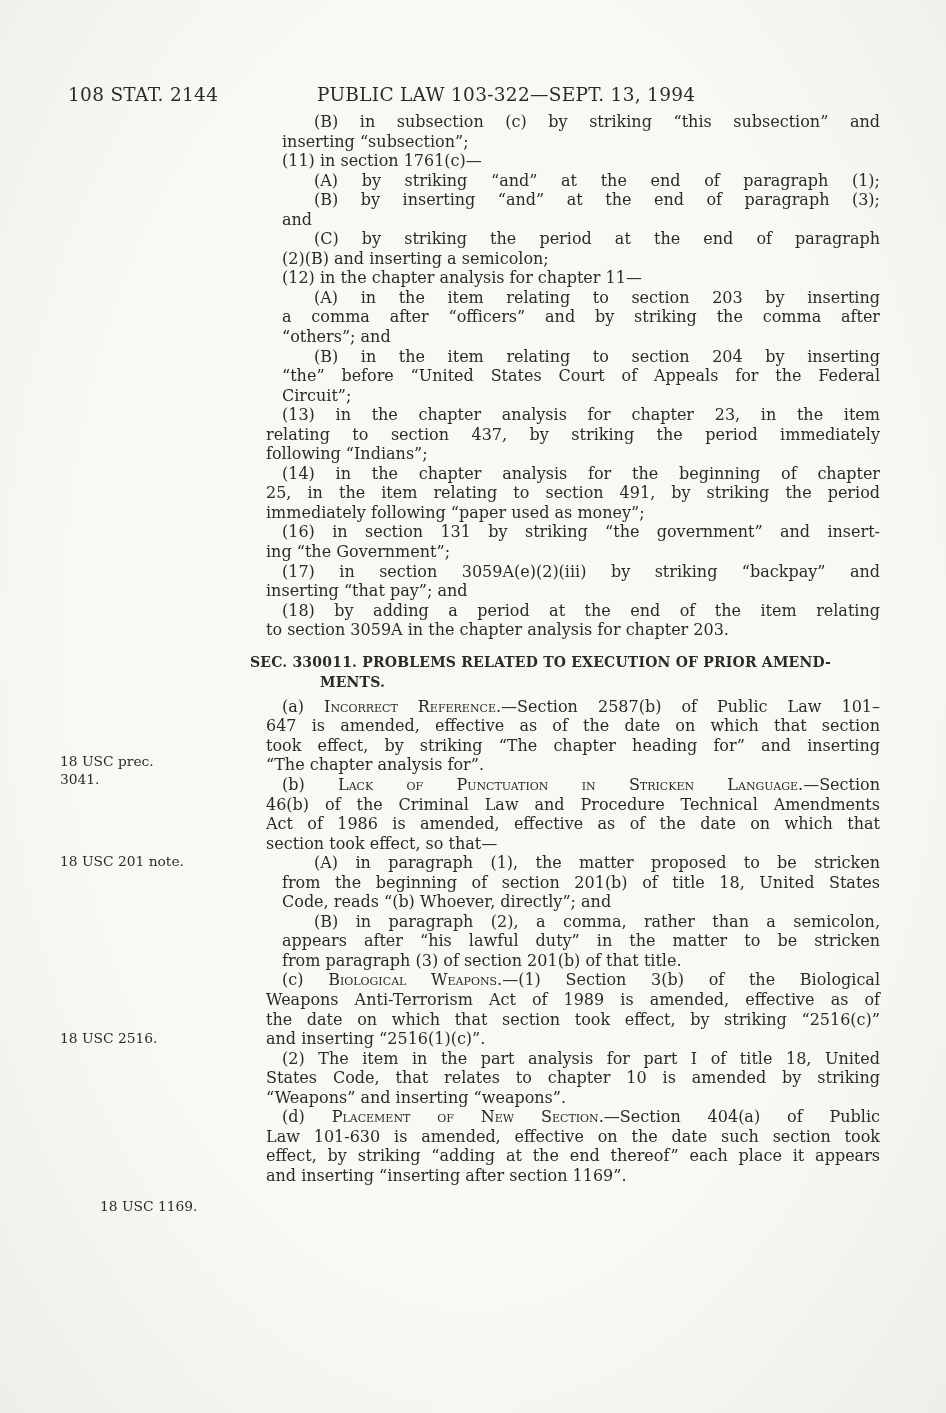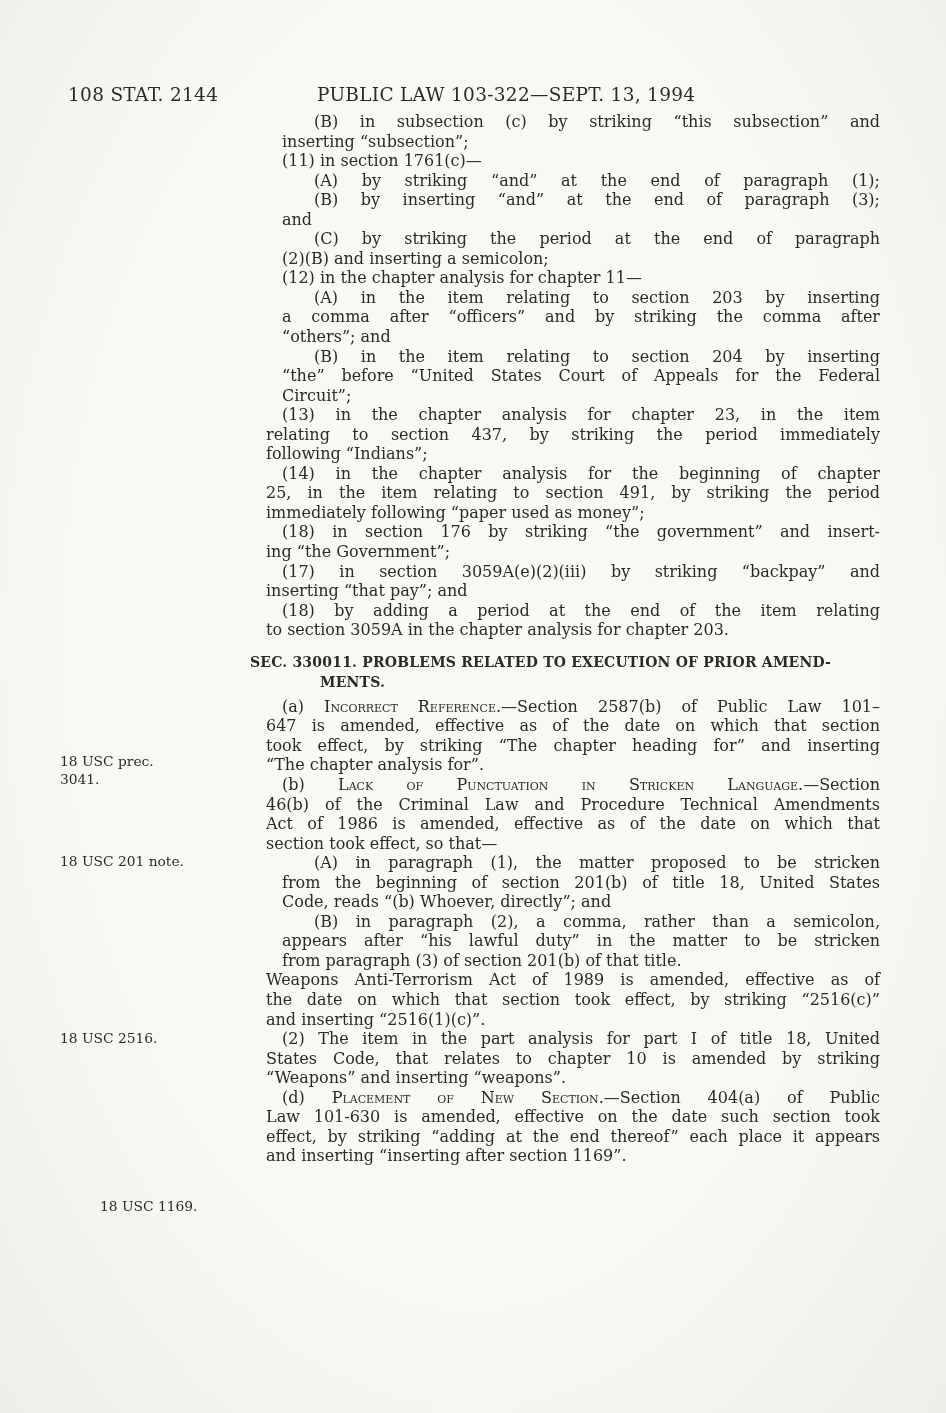--- a/index.html
+++ b/index.html
@@ -71,21 +71,21 @@
       <div class="tline ind1 endline"><span>“others”; and</span></div>
       <div class="tline ind2"><span>(B) in the item relating to section 204 by inserting</span></div>
       <div class="tline ind1"><span>“the” before “United States Court of Appeals for the Federal</span></div>
       <div class="tline ind1 endline"><span>Circuit”;</span></div>
       <div class="tline ind1"><span>(13) in the chapter analysis for chapter 23, in the item</span></div>
       <div class="tline ind0"><span>relating to section 437, by striking the period immediately</span></div>
       <div class="tline ind0 endline"><span>following “Indians”;</span></div>
       <div class="tline ind1"><span>(14) in the chapter analysis for the beginning of chapter</span></div>
       <div class="tline ind0"><span>25, in the item relating to section 491, by striking the period</span></div>
       <div class="tline ind0 endline"><span>immediately following “paper used as money”;</span></div>
-      <div class="tline ind1"><span>(18) in section 176 by striking “the government” and insert-</span></div>
+      <div class="tline ind1"><span>(16) in section 131 by striking “the government” and insert-</span></div>
       <div class="tline ind0 endline"><span>ing “the Government”;</span></div>
       <div class="tline ind1"><span>(17) in section 3059A(e)(2)(iii) by striking “backpay” and</span></div>
       <div class="tline ind0 endline"><span>inserting “that pay”; and</span></div>
       <div class="tline ind1"><span>(18) by adding a period at the end of the item relating</span></div>
       <div class="tline ind0 endline"><span>to section 3059A in the chapter analysis for chapter 203.</span></div>
     </div>
   <div class="sec-heading">
     <div class="sh1">SEC. 330011. PROBLEMS RELATED TO EXECUTION OF PRIOR AMEND-</div>
     <div class="sh2">MENTS.</div>
   </div>
@@ -97,20 +97,21 @@
       <div class="tline ind1"><span>(b) </span><span class="sc">Lack of Punctuation in Stricken Language</span><span>.—Section</span></div>
       <div class="tline ind0"><span>46(b) of the Criminal Law and Procedure Technical Amendments</span></div>
       <div class="tline ind0"><span>Act of 1986 is amended, effective as of the date on which that</span></div>
       <div class="tline ind0 endline"><span>section took effect, so that—</span></div>
       <div class="tline ind2"><span>(A) in paragraph (1), the matter proposed to be stricken</span></div>
       <div class="tline ind1"><span>from the beginning of section 201(b) of title 18, United States</span></div>
       <div class="tline ind1 endline"><span>Code, reads “(b) Whoever, directly”; and</span></div>
       <div class="tline ind2"><span>(B) in paragraph (2), a comma, rather than a semicolon,</span></div>
       <div class="tline ind1"><span>appears after “his lawful duty” in the matter to be stricken</span></div>
       <div class="tline ind1 endline"><span>from paragraph (3) of section 201(b) of that title.</span></div>
+      <div class="tline ind1"><span>(c) </span><span class="sc">Biological Weapons</span><span>.—(1) Section 3(b) of the Biological</span></div>
       <div class="tline ind0"><span>Weapons Anti-Terrorism Act of 1989 is amended, effective as of</span></div>
       <div class="tline ind0"><span>the date on which that section took effect, by striking “2516(c)”</span></div>
       <div class="tline ind0 endline"><span>and inserting “2516(1)(c)”.</span></div>
       <div class="tline ind1"><span>(2) The item in the part analysis for part I of title 18, United</span></div>
       <div class="tline ind0"><span>States Code, that relates to chapter 10 is amended by striking</span></div>
       <div class="tline ind0 endline"><span>“Weapons” and inserting “weapons”.</span></div>
       <div class="tline ind1"><span>(d) </span><span class="sc">Placement of New Section</span><span>.—Section 404(a) of Public</span></div>
       <div class="tline ind0"><span>Law 101-630 is amended, effective on the date such section took</span></div>
       <div class="tline ind0"><span>effect, by striking “adding at the end thereof” each place it appears</span></div>
       <div class="tline ind0 endline"><span>and inserting “inserting after section 1169”.</span></div>

